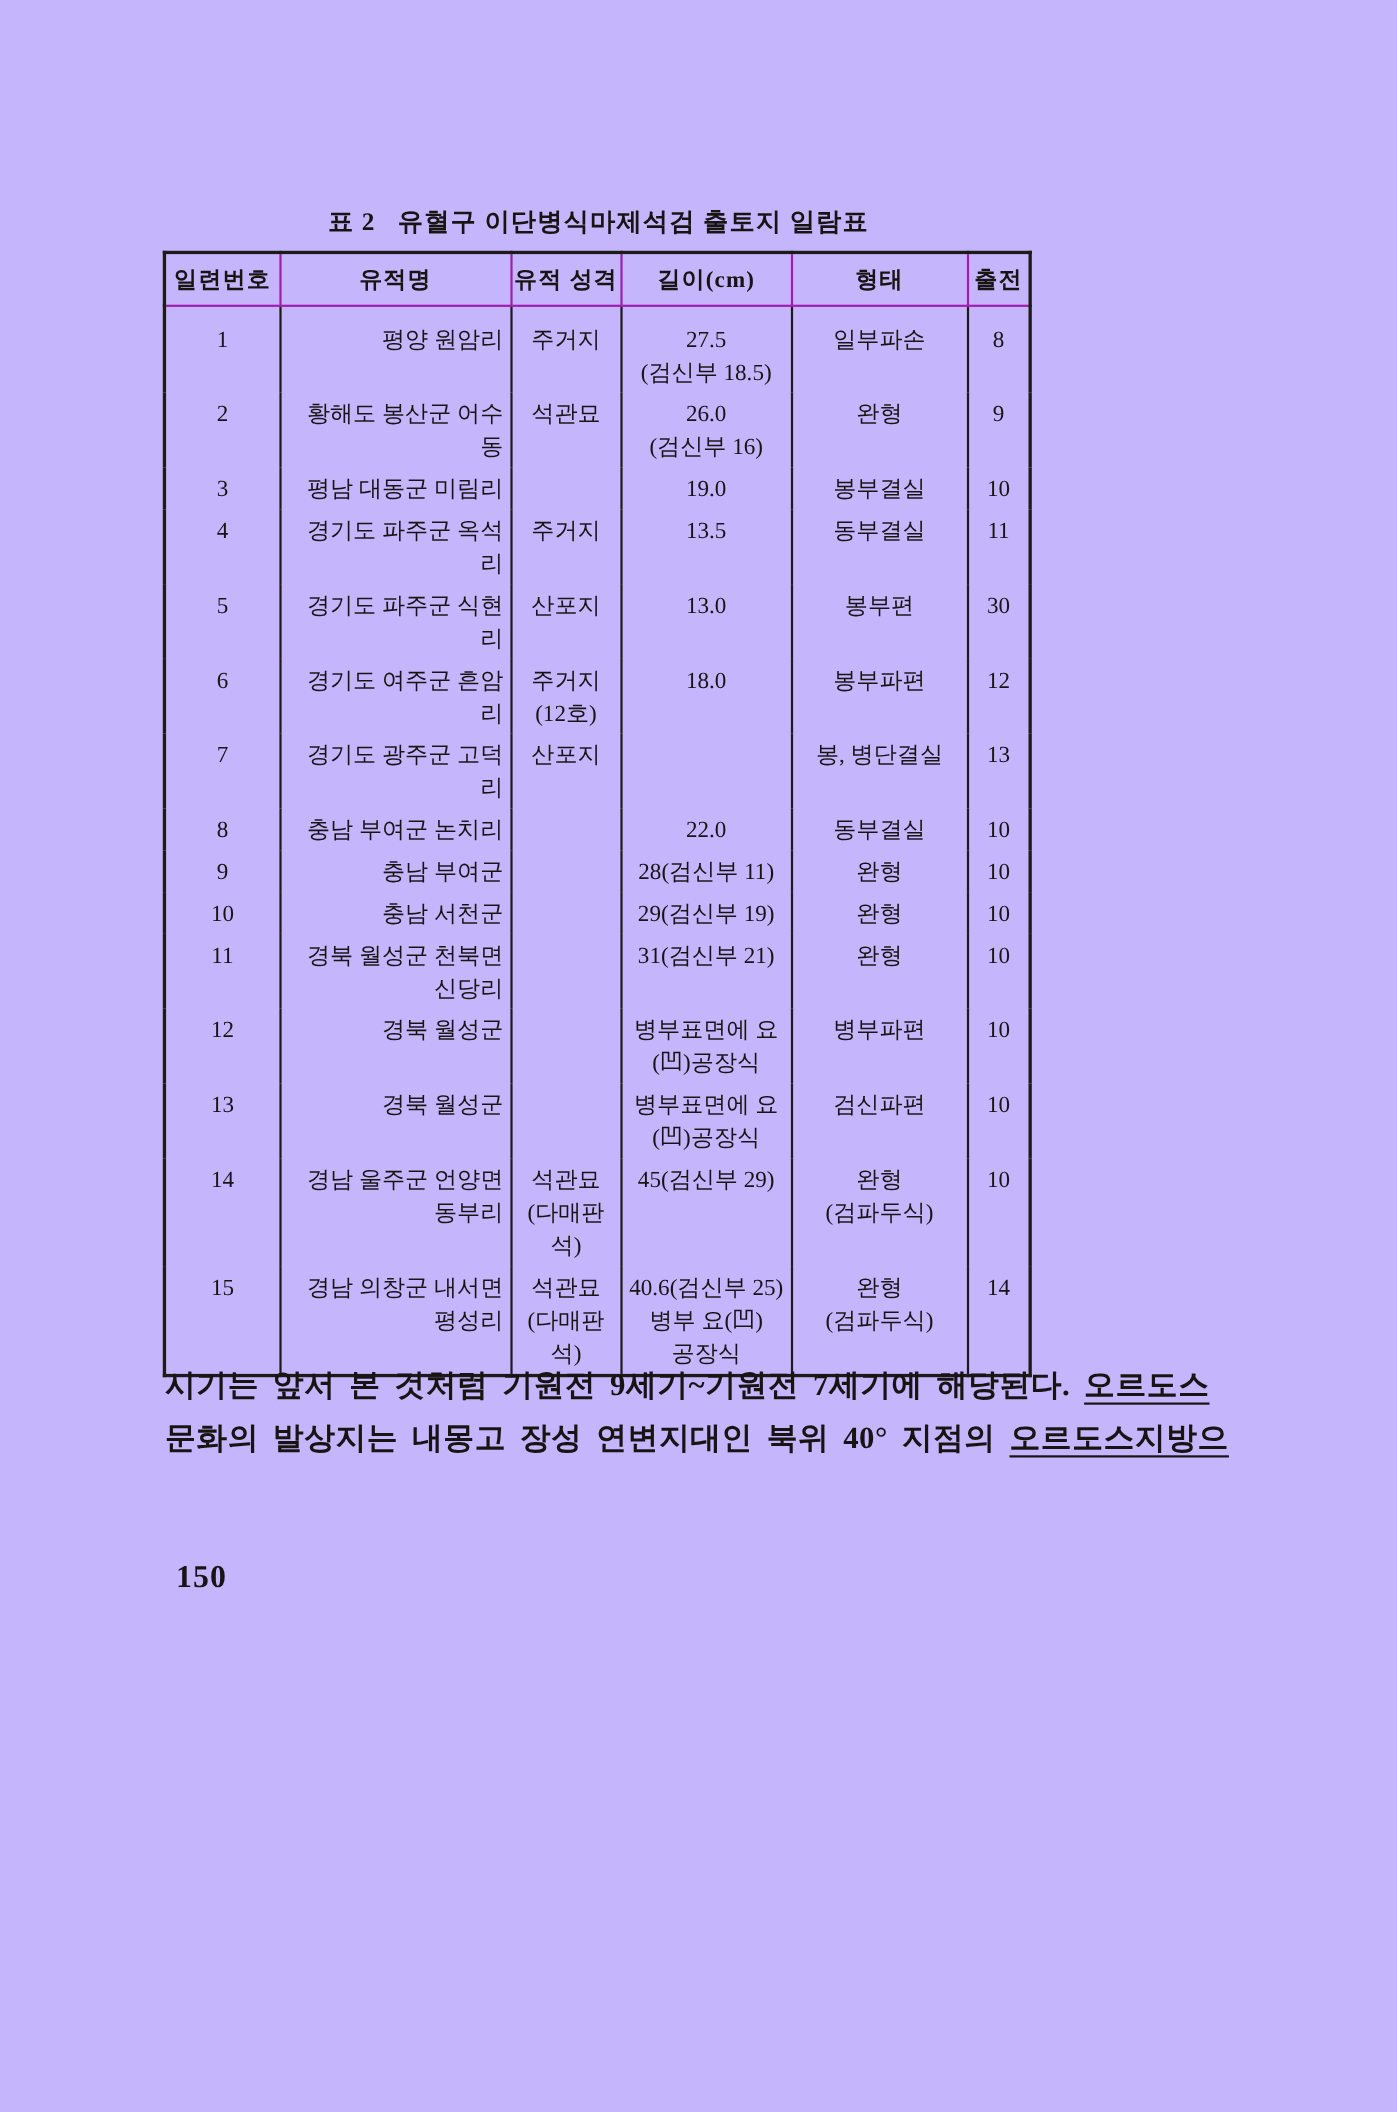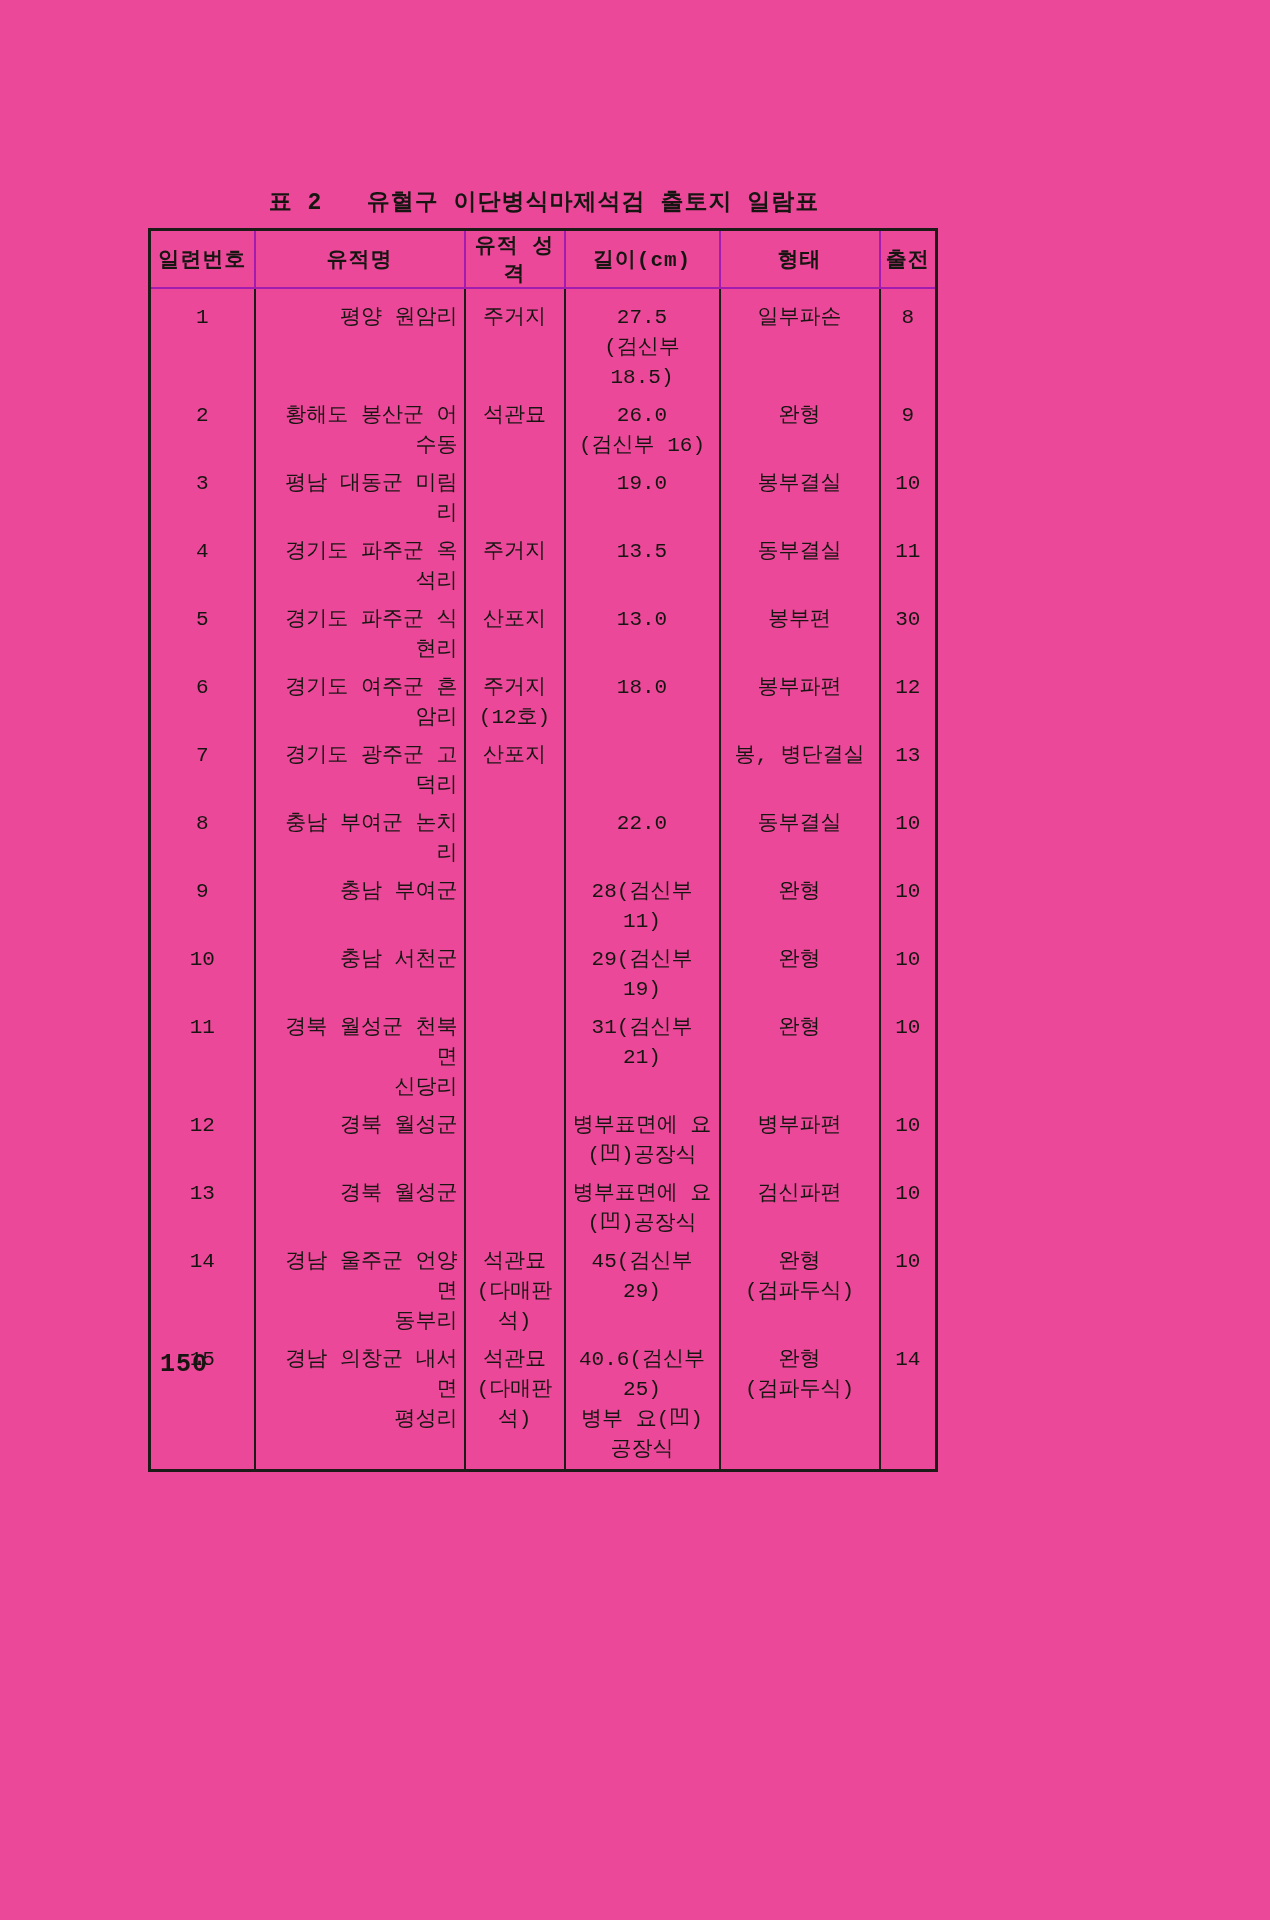--- a/index.html
+++ b/index.html
@@ -4,21 +4,21 @@
 <style>
   * { margin:0; padding:0; box-sizing:border-box; }
   html,body { width:1270px; height:1920px; }
   body {
     background:#fcfcfa;
     font-family:"Liberation Serif","DejaVu Serif",serif;
     color:#171512;
     position:relative;
     overflow:hidden;
   }
-  .page { position:absolute; inset:0; background:#ec4899;font-family:Liberation Mono, monospace; }
+  .page { position:absolute; inset:0; background:#c4b5fd; }
 
   .table-title {
     position:absolute;
     top:186px; left:148px; width:792px;
     text-align:center;
     font-size:23px;
     font-weight:bold;
     letter-spacing:1px;
     white-space:pre;
   }
@@ -67,22 +67,22 @@
     letter-spacing:0.5px;
   }
   .underline {
     text-decoration:underline;
     text-decoration-thickness:2px;
     text-underline-offset:7px;
   }
 
   .page-number {
     position:absolute;
-    top:1350px; left:160px;
-    font-size:25px;
+    top:1418px; left:160px;
+    font-size:29px;
     font-weight:bold;
     letter-spacing:1px;
   }
 </style>
 </head>
 <body>
 
 <div class="page">
 
   <div class="table-title">표 2   유혈구 이단병식마제석검 출토지 일람표</div>
@@ -237,16 +237,18 @@
           <td class="col-length">40.6(검신부 25)
 병부 요(凹)
 공장식</td>
           <td class="col-form">완형
 (검파두식)</td>
           <td class="col-ref">14</td>
         </tr>
       </tbody>
   </table>
 
+  <p class="body-text" id="paragraph"><span>시기는 앞서 본 것처럼 기원전 9세기~기원전 7세기에 해당된다. </span><span class="underline">오르도스</span><span>
+문화의 발상지는 내몽고 장성 연변지대인 북위 40° 지점의 </span><span class="underline">오르도스지방으</span></p>
 
   <div class="page-number">150</div>
 
 </div>
 
 </body></html>

